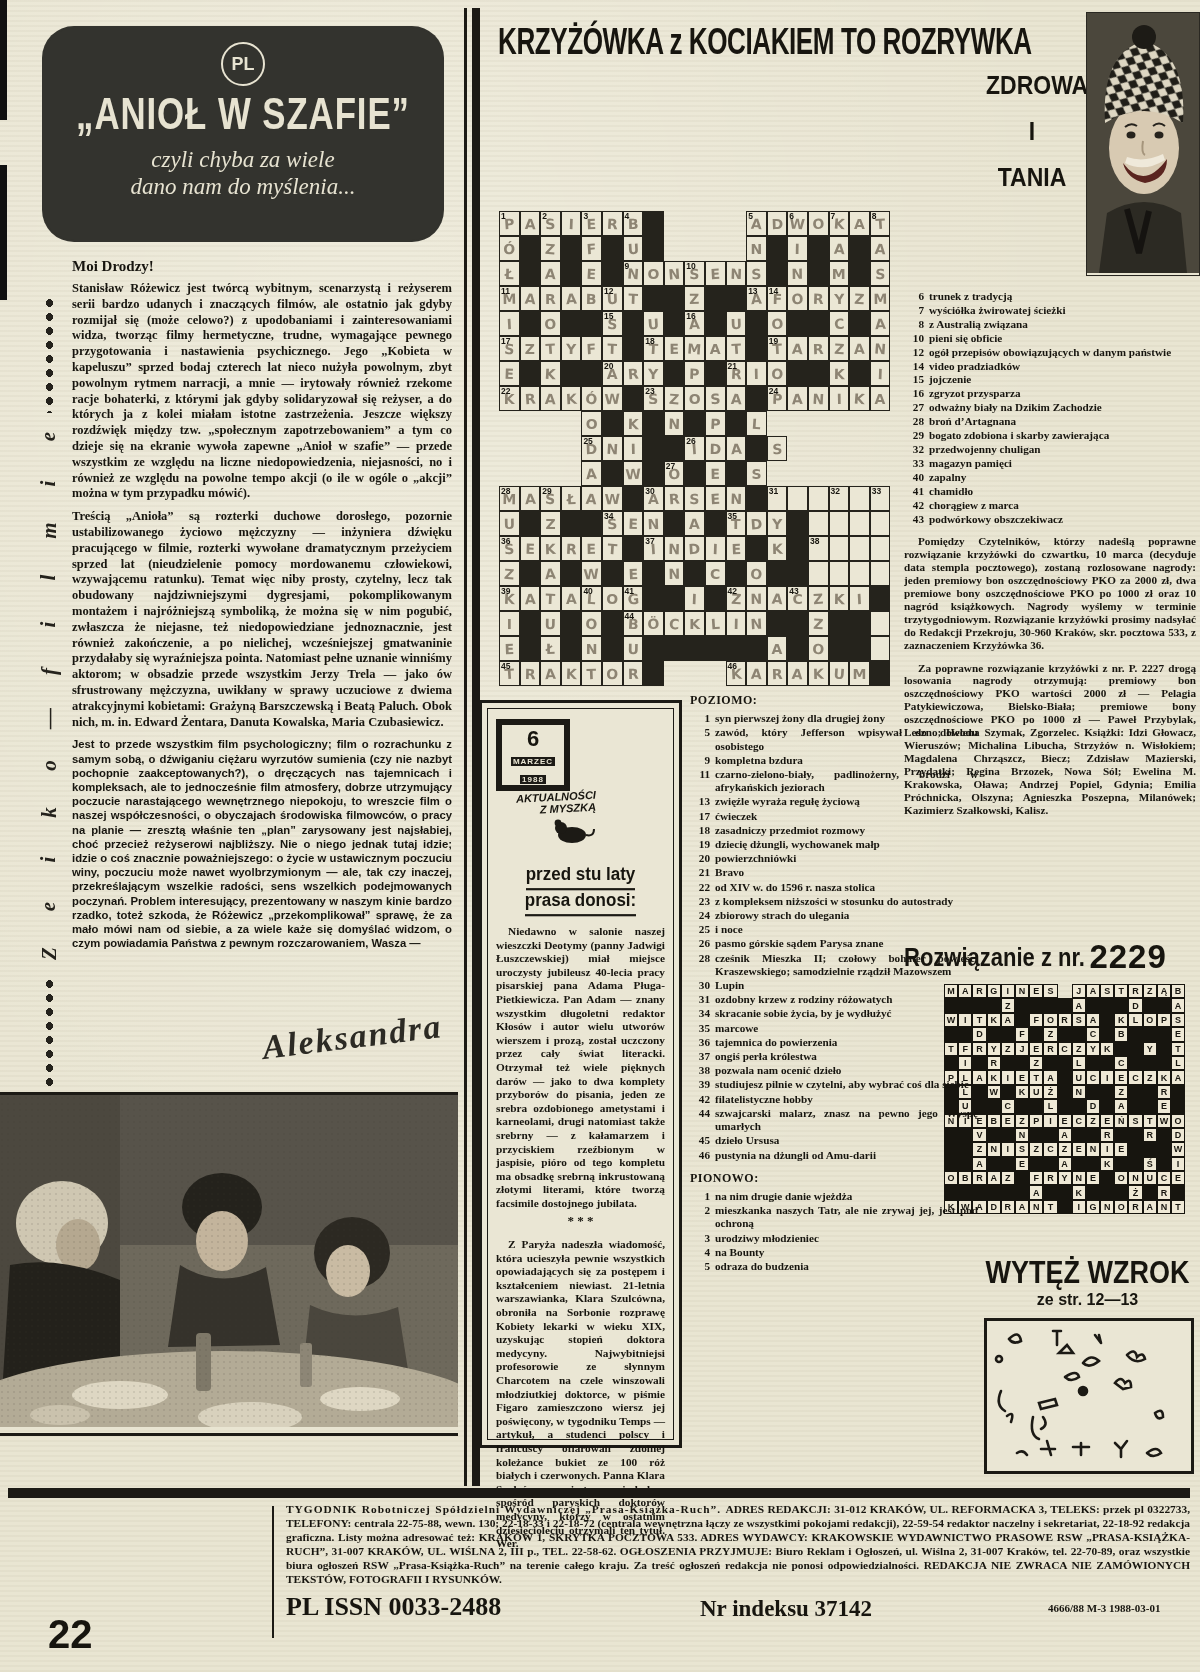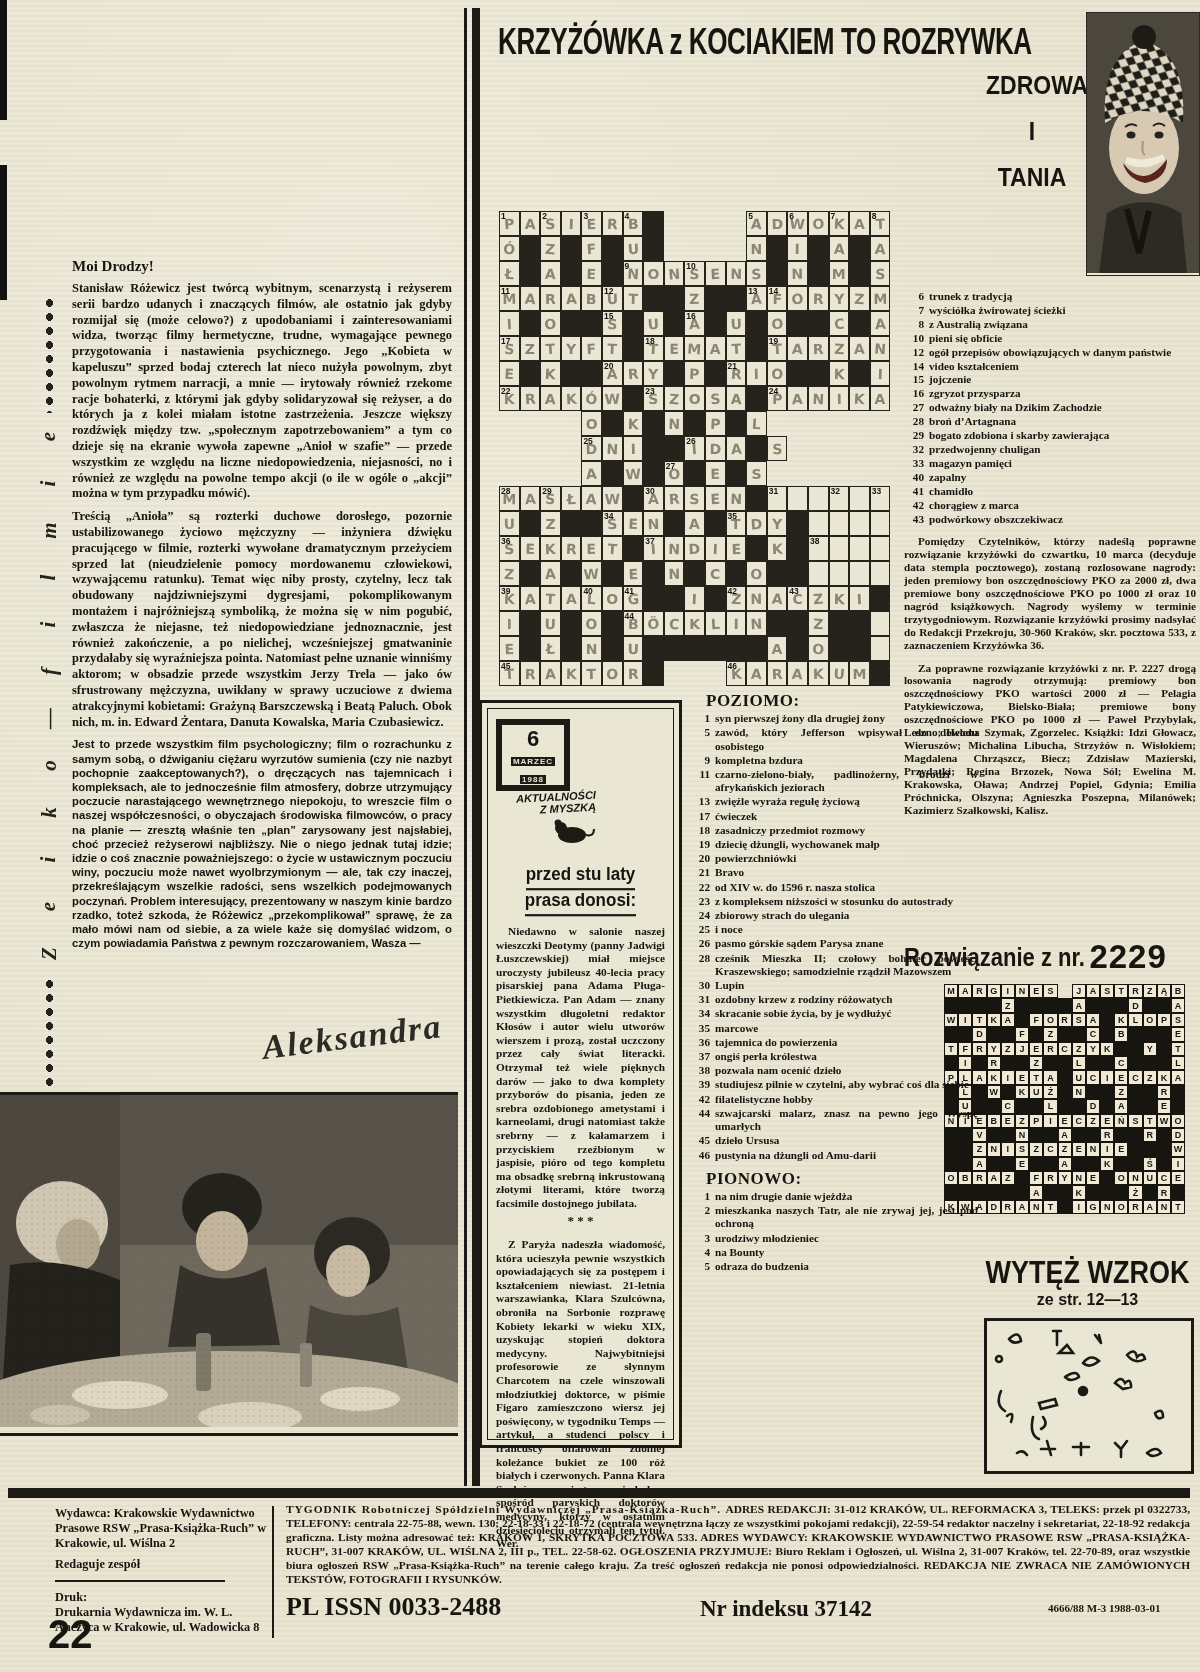--- a/index.html
+++ b/index.html
@@ -67,21 +67,21 @@
   .s.w{background:#efe9d6;border:1.5px solid #17150f;display:flex;align-items:center;justify-content:center;
     font-family:"Liberation Sans",sans-serif;font-weight:bold;font-size:9px;}
   .s.a{background:transparent;}
   .wytez-h{left:980px;top:1258px;width:215px;text-align:center;font-family:"Liberation Sans",sans-serif;font-weight:bold;}
   .wytez-h .w1{font-size:27px;transform:scaleY(1.15);display:block;}
   .wytez-h .w2{font-size:16px;display:block;margin-top:2px;}
   .wbox{left:984px;top:1318px;width:204px;height:150px;border:3.5px solid #1c1a15;background:#eae6d4;}
   
   .mcol{left:690px;top:694px;width:288px;height:792px;overflow:hidden;font-weight:bold;font-size:11.2px;
     line-height:13.2px;text-align:justify;}
-  .mcol h4{margin:0 0 5px 16px;font-size:17px;letter-spacing:.5px;}
+  .mcol h4{margin:0 0 5px 0;font-size:12px;letter-spacing:.5px;}
   .mcol h4.second{margin-top:10px;}
   
   .abox{left:479px;top:700px;width:203px;height:748px;border:3.5px solid #1c1a15;outline:1.5px solid #1c1a15;
     outline-offset:-9px;background:#eae6d4;box-sizing:border-box;padding:16px 14px 8px 14px;}
   .stamp{display:inline-block;width:62px;height:60px;border:6px solid #1c1a15;text-align:center;vertical-align:top;}
   .stamp .d{font-family:"Liberation Sans",sans-serif;font-weight:bold;font-size:22px;line-height:22px;margin-top:3px;}
   .stamp .m,.stamp .y{font-family:"Liberation Sans",sans-serif;font-weight:900;font-size:8px;line-height:9px;
     letter-spacing:1px;background:#1c1a15;color:#eae6d4;display:inline-block;padding:0 2px;margin-top:1px;}
   .mlogo{display:inline-block;margin-left:8px;width:92px;vertical-align:top;text-align:right;}
   .mlogo .t{font-family:"Liberation Sans",sans-serif;font-weight:bold;font-style:italic;font-size:11px;
@@ -104,20 +104,28 @@
   .pcode{left:1048px;top:1602px;font-weight:bold;font-size:11px;}
   .pageno{left:48px;top:1612px;font-weight:bold;font-size:40px;font-family:"Liberation Sans",sans-serif;}
 </style>
 </head>
 <body>
 
 <div class="page">
 
   <div class="abs edge"></div>
 
+  <div class="abs titlebox">
+    <div class="pl-circle">PL</div>
+    <div class="tb-title">„ANIOŁ W SZAFIE”</div>
+    <div class="tb-sub">
+      <span>czyli chyba za wiele</span><br>
+      <span>dano nam do myślenia...</span>
+    </div>
+  </div>
 
   <div class="abs mstrip" id="mstrip">
       <div class="dots" style="height: 140px;"></div>
       <span class="mglyph">e</span>
       <span class="mglyph">i</span>
       <span class="mglyph">m</span>
       <span class="mglyph">l</span>
       <span class="mglyph">i</span>
       <span class="mglyph">f</span>
       <span class="mglyph">—</span>
@@ -1049,21 +1057,21 @@
         <div class="clue">
           <span class="cn">10</span>
           <span class="ct">pieni się obficie</span>
         </div>
         <div class="clue">
           <span class="cn">12</span>
           <span class="ct">ogół przepisów obowiązujących w danym państwie</span>
         </div>
         <div class="clue">
           <span class="cn">14</span>
-          <span class="ct">video kształceniem</span>
+          <span class="ct">video pradziadków</span>
         </div>
         <div class="clue">
           <span class="cn">15</span>
           <span class="ct">jojczenie</span>
         </div>
         <div class="clue">
           <span class="cn">16</span>
           <span class="ct">zgryzot przysparza</span>
         </div>
         <div class="clue">
@@ -1579,27 +1587,20 @@
     <div class="ahead">
       <span>przed stu laty</span><br>
       <span>prasa donosi:</span>
     </div>
     <p>Niedawno w salonie naszej wieszczki Deotymy (panny Jadwigi Łuszczewskiej) miał miejsce uroczysty jubileusz 40-lecia pracy pisarskiej pana Adama Pługa-Pietkiewicza. Pan Adam — znany wszystkim długoletni redaktor Kłosów i autor wielu utworów wierszem i prozą, został uczczony przez cały świat literacki. Otrzymał też wiele pięknych darów — jako to dwa komplety przyborów do pisania, jeden ze srebra ozdobionego ametystami i karneolami, drugi natomiast także srebrny — z kałamarzem i przyciskiem rzeźbionym w jaspisie, pióro od tego kompletu ma obsadkę srebrną inkrustowaną złotymi literami, które tworzą facsimile dostojnego jubilata.</p>
     <p class="stars">* * *</p>
     <p>Z Paryża nadeszła wiadomość, która ucieszyła pewnie wszystkich opowiadających się za postępem i kształceniem niewiast. 21-letnia warszawianka, Klara Szulcówna, obroniła na Sorbonie rozprawę Kobiety lekarki w wieku XIX, uzyskując stopień doktora medycyny. Najwybitniejsi profesorowie ze słynnym Charcotem na czele winszowali młodziutkiej doktorce, w piśmie Figaro zamieszczono wiersz jej poświęcony, w tygodniku Temps — artykuł, a studenci polscy i francuscy ofiarowali zdolnej koleżance bukiet ze 100 róż białych i czerwonych. Panna Klara Szulcówna jest najmłodszą spośród paryskich doktorów medycyny, którzy w ostatnim dziesięcioleciu otrzymali ten tytuł. Wer.</p>
   </div>
 
   <div class="abs hbar"></div>
-  <div class="abs f-left">
-    <div>Wydawca: Krakowskie Wydawnictwo Prasowe RSW „Prasa-Książka-Ruch” w Krakowie, ul. Wiślna 2</div>
-    <div style="margin-top:6px">Redaguje zespół</div>
-    <div class="sep"></div>
-    <div>Druk:</div>
-    <div>Drukarnia Wydawnicza im. W. L. Anczyca w Krakowie, ul. Wadowicka 8</div>
-  </div>
   <div class="abs f-rule"></div>
   <div class="abs f-main">
     <span class="t1">TYGODNIK Robotniczej Spółdzielni Wydawniczej „Prasa-Książka-Ruch”. </span><span>ADRES REDAKCJI: 31-012 KRAKÓW, UL. REFORMACKA 3, TELEKS: przek pl 0322733, TELEFONY: centrala 22-75-88, wewn. 130; 22-18-33 i 22-18-72 (centrala wewnętrzna łączy ze wszystkimi pokojami redakcji), 22-59-54 redaktor naczelny i sekretariat, 22-18-92 redakcja graficzna. Listy można adresować też: KRAKÓW 1, SKRYTKA POCZTOWA 533. ADRES WYDAWCY: KRAKOWSKIE WYDAWNICTWO PRASOWE RSW „PRASA-KSIĄŻKA-RUCH”, 31-007 KRAKÓW, UL. WIŚLNA 2, III p., TEL. 22-58-62. OGŁOSZENIA PRZYJMUJE: Biuro Reklam i Ogłoszeń, ul. Wiślna 2, 31-007 Kraków, tel. 22-70-89, oraz wszystkie biura ogłoszeń RSW „Prasa-Książka-Ruch” na terenie całego kraju. Za treść ogłoszeń redakcja nie ponosi odpowiedzialności. REDAKCJA NIE ZWRACA NIE ZAMÓWIONYCH TEKSTÓW, FOTOGRAFII I RYSUNKÓW.</span>
   </div>
   <div class="abs issn">PL ISSN 0033-2488</div>
   <div class="abs indeks">Nr indeksu 37142</div>
   <div class="abs pcode">4666/88 M-3 1988-03-01</div>
   <div class="abs pageno">22</div>
 
 </div>

